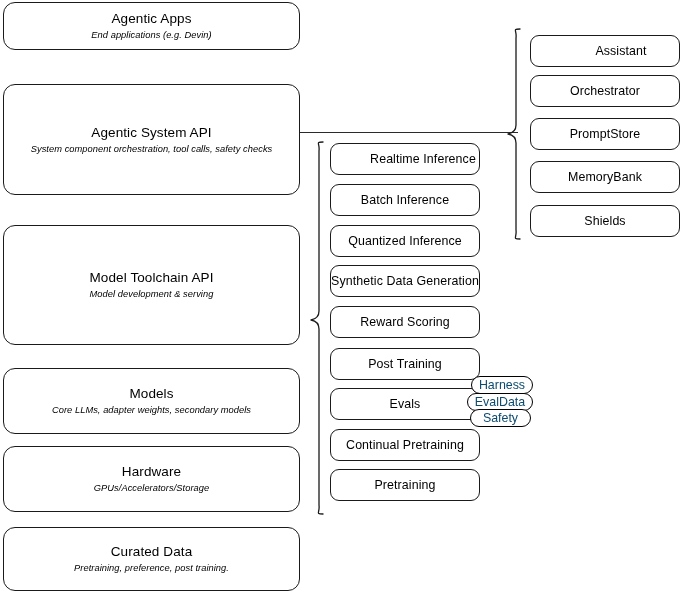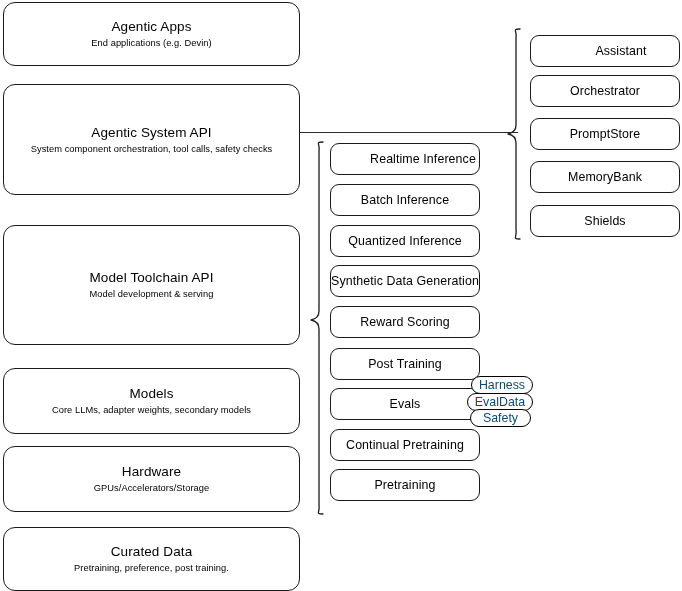--- a/index.html
+++ b/index.html
@@ -36,20 +36,21 @@
   .box .title {
     font-size: 13.5px;
     line-height: 17px;
     letter-spacing: 0.1px;
   }
   .box .subtitle {
     font-size: 9.3px;
     line-height: 13px;
     margin-top: 2px;
     letter-spacing: 0.05px;
+    font-style: italic;
   }
 
   
   .layer-box { left: 3px; width: 297px; }
 
   
   .leaf-box {
     border-radius: 9px;
     border-width: 1.3px;
     height: 32px;
@@ -92,21 +93,21 @@
     stroke-width: 1.3;
     stroke-linecap: round;
     stroke-linejoin: round;
   }
 </style>
 </head>
 <body>
 
 <div id="canvas">
 
-  <div class="box layer-box" style="top:2px;height:64px;">
+  <div class="box layer-box" style="top:2px;height:48px;">
     <div class="title">Agentic Apps</div>
     <div class="subtitle">End applications (e.g. Devin)</div>
   </div>
 
   <div class="box layer-box" style="top:84px;height:111px;">
     <div class="title">Agentic System API</div>
     <div class="subtitle">System component orchestration, tool calls, safety checks</div>
   </div>
 
   <div class="box layer-box" style="top:225px;height:120px;">

